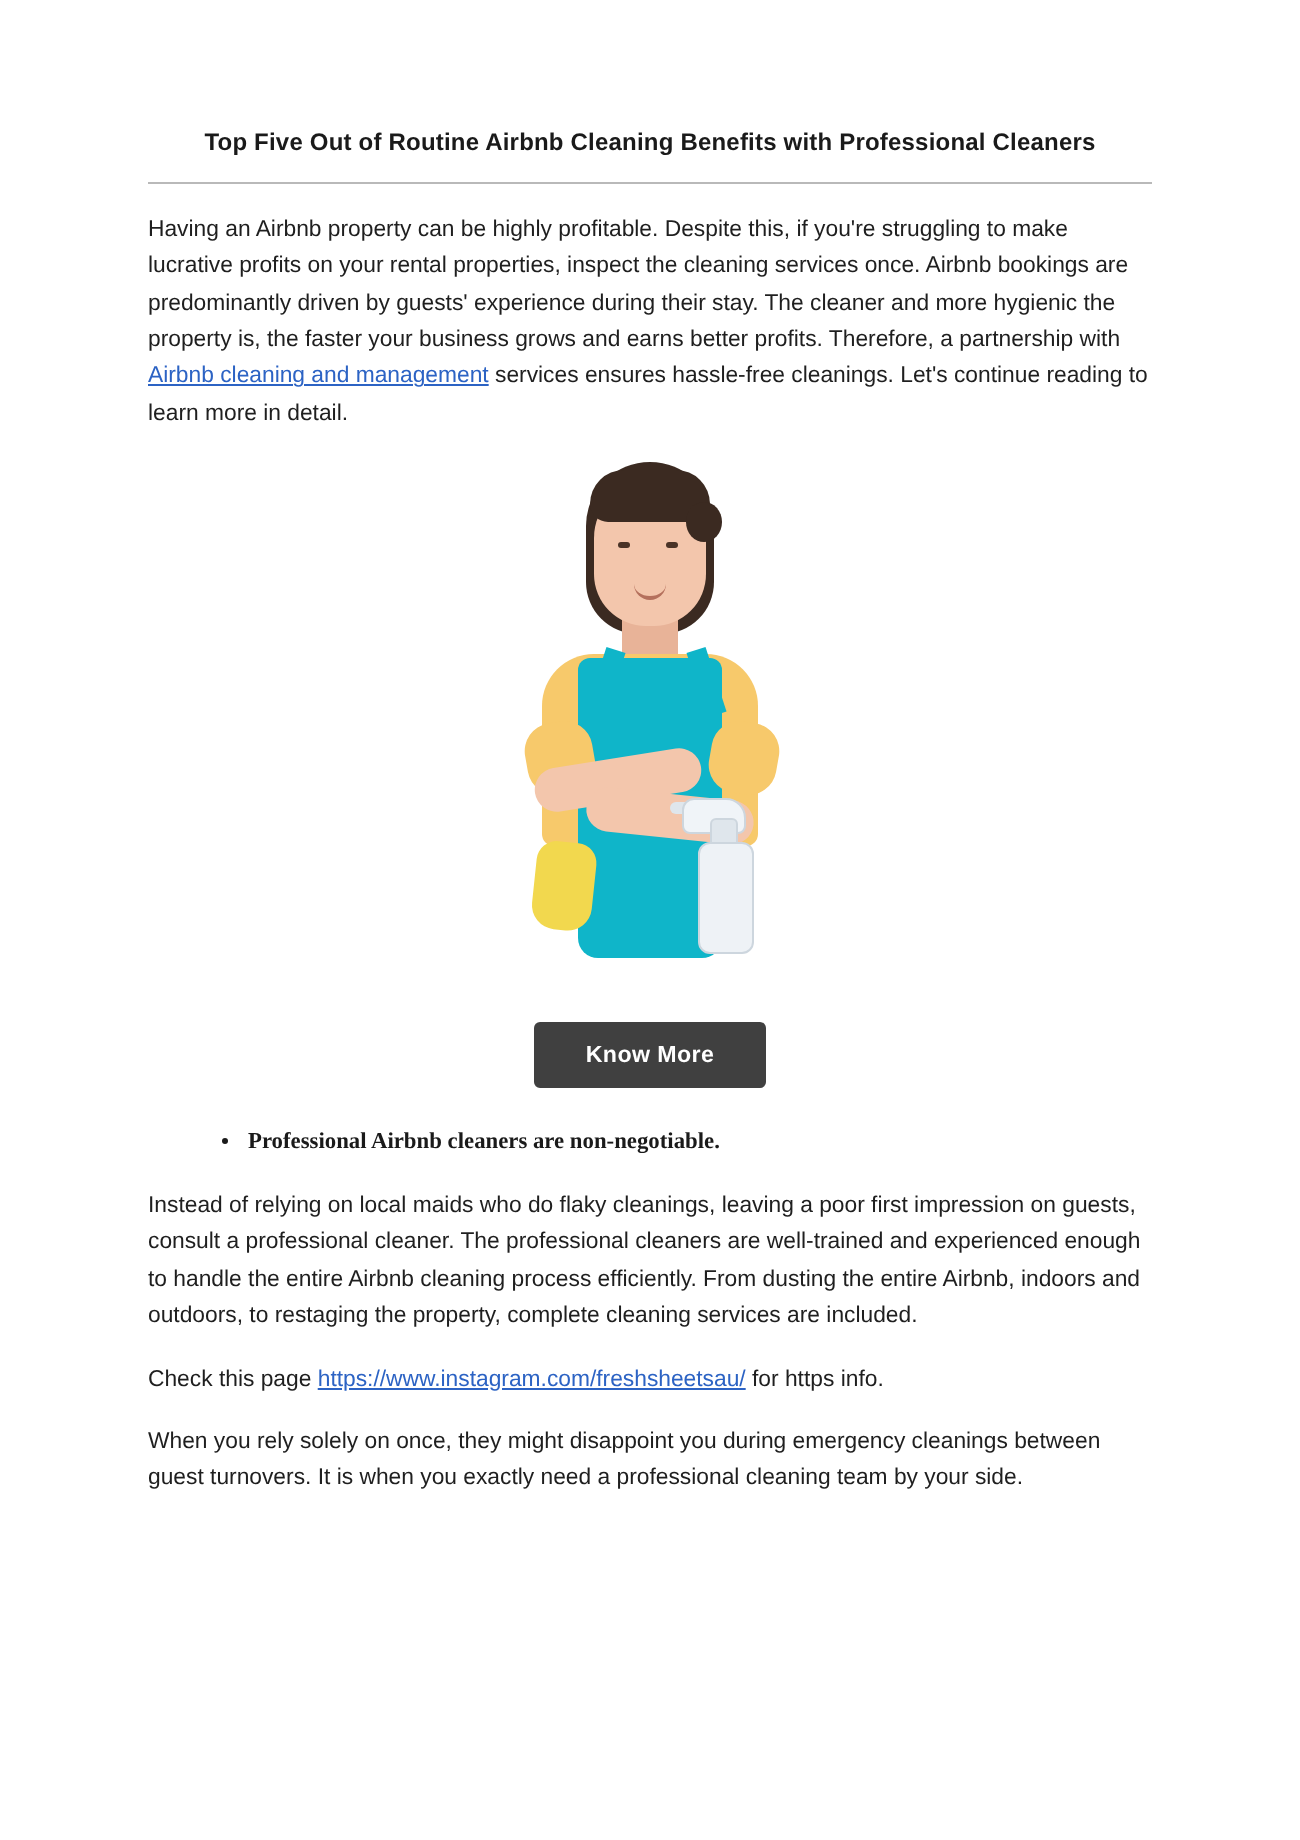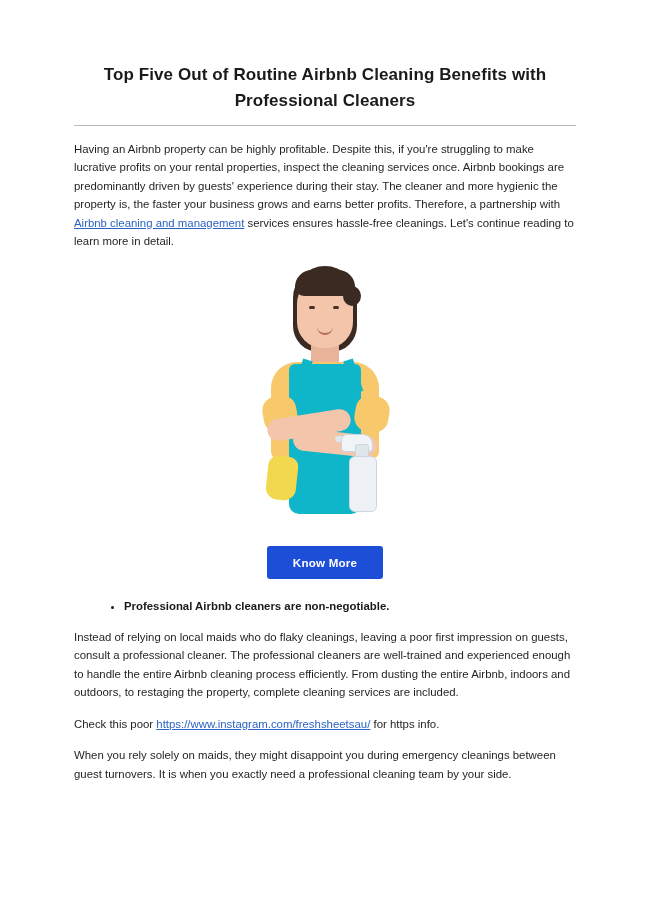--- a/index.html
+++ b/index.html
@@ -15,21 +15,21 @@
     overflow: hidden;
   }
   .page {
     width: 650px;
     height: 920px;
     box-sizing: border-box;
     padding: 62px 74px 0 74px;
     position: relative;
   }
   .doc-title {
-    font-size: 17px;
+    font-size: 12px;
     font-weight: bold;
     line-height: 1.55;
     text-align: center;
     margin: 0 0 6px 0;
     color: #1a1a1a;
     letter-spacing: 0.1px;
   }
   .title-rule {
     border: 0;
     border-top: 1px solid #b9b9b9;
@@ -195,34 +195,35 @@
     width: 12px; height: 6px;
     background: #dfe6ec;
     border-radius: 3px;
   }
   .cta-wrap {
     display: flex;
     justify-content: center;
     margin: 14px 0 18px 0;
   }
   .cta-button {
-    background: #1d4ed8;
+    background: #404040;
     color: #ffffff;
     font-size: 11.6px;
     font-weight: bold;
     padding: 10px 26px;
     border: none;
     border-radius: 3px;
     cursor: pointer;
     font-family: "Liberation Sans", sans-serif;
     letter-spacing: 0.2px;
   }
   ul.bullets {
     margin: 0 0 13px 0;
     padding-left: 50px;
+    font-family: Liberation Serif, serif;
   }
   ul.bullets li {
     font-size: 11.4px;
     font-weight: bold;
     line-height: 1.6;
     color: #1a1a1a;
     margin: 0;
   }
 </style>
 </head>
@@ -267,19 +268,19 @@
     <button class="cta-button">Know More</button>
   </div>
 
   <ul class="bullets">
     <li>Professional Airbnb cleaners are non-negotiable.</li>
   </ul>
 
   <p class="body-text">Instead of relying on local maids who do flaky cleanings, leaving a poor first impression on guests, consult a professional cleaner. The professional cleaners are well-trained and experienced enough to handle the entire Airbnb cleaning process efficiently. From dusting the entire Airbnb, indoors and outdoors, to restaging the property, complete cleaning services are included.</p>
 
   <p class="body-text">
-    <span>Check this poor </span><a class="inline-link" href="#">https://www.instagram.com/freshsheetsau/</a><span> for https info.</span>
+    <span>Check this page </span><a class="inline-link" href="#">https://www.instagram.com/freshsheetsau/</a><span> for https info.</span>
   </p>
 
 
-  <p class="body-text">When you rely solely on maids, they might disappoint you during emergency cleanings between guest turnovers. It is when you exactly need a professional cleaning team by your side.</p>
+  <p class="body-text">When you rely solely on once, they might disappoint you during emergency cleanings between guest turnovers. It is when you exactly need a professional cleaning team by your side.</p>
 
 </div>
 
 </body></html>

